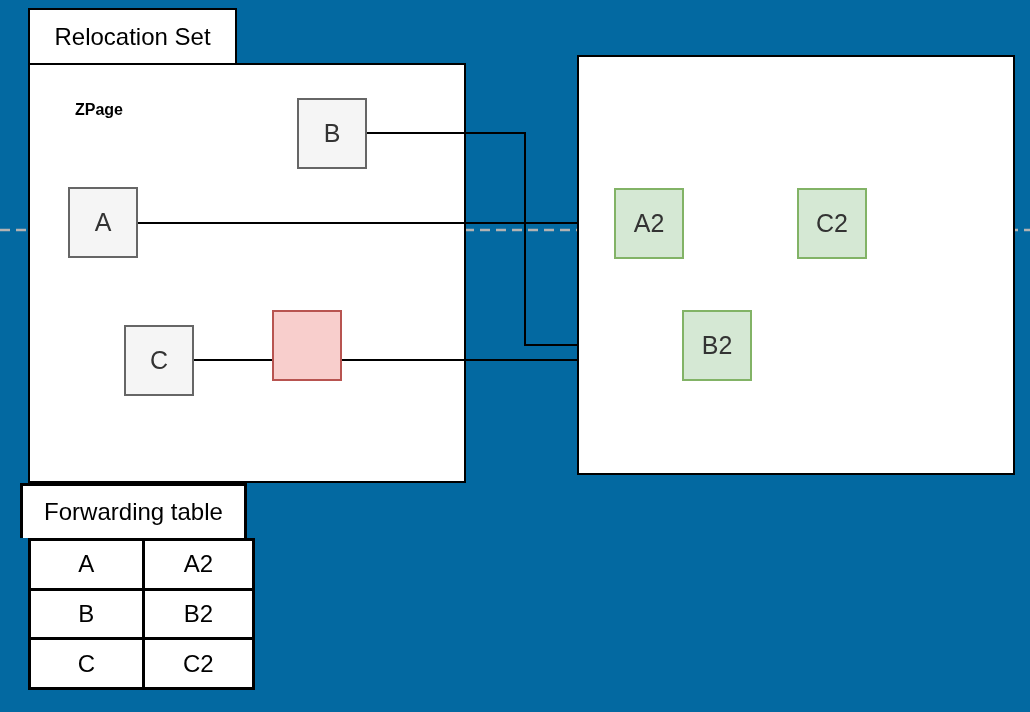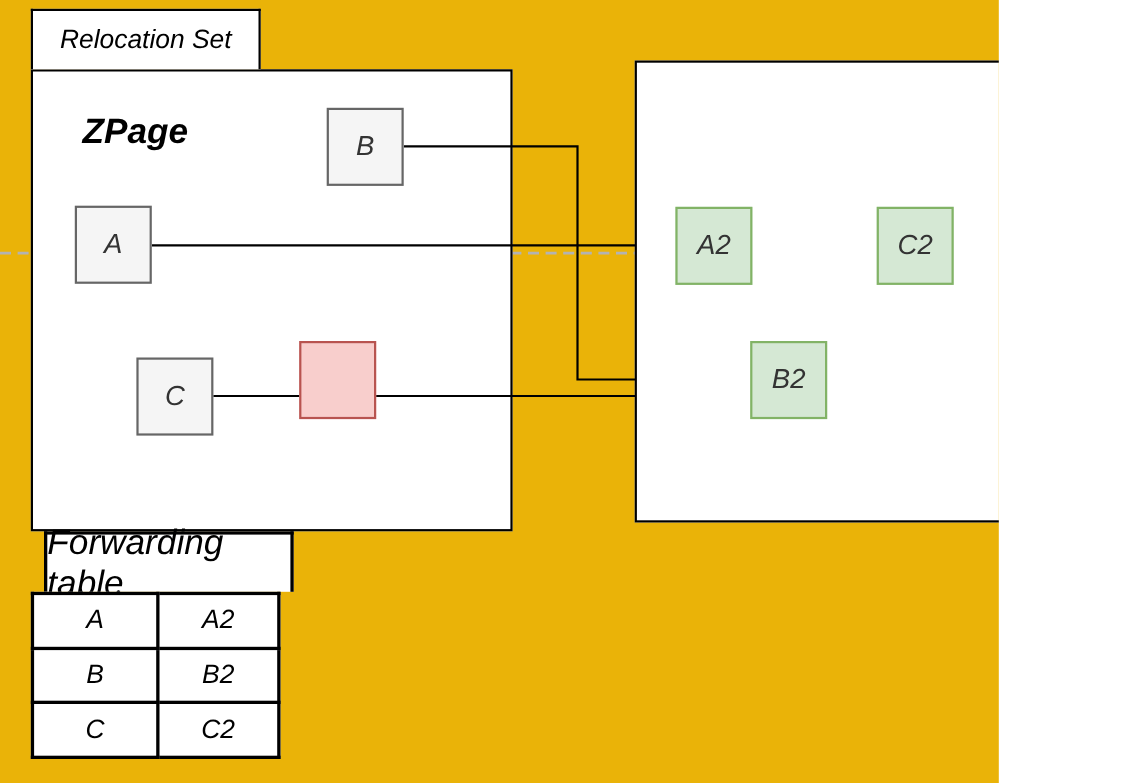--- a/index.html
+++ b/index.html
@@ -1,23 +1,22 @@
 <!DOCTYPE html>
 <html><head>
 <meta charset="utf-8">
 <style>
   html, body { margin: 0; padding: 0; background: #ffffff; }
   .canvas {
     position: relative;
-    width: 908px;
+    width: 1030px;
     height: 712px;
-    background: #eab308;
+    background: #0369a1;
     font-family: "Liberation Sans", sans-serif;
     overflow: hidden;
-    font-style: italic;
   }
   svg.layer {
     position: absolute;
     left: 0; top: 0;
     width: 1030px; height: 712px;
     pointer-events: none;
   }
   .layer-behind { z-index: 1; }
   .container {
     position: absolute;
@@ -36,21 +35,21 @@
     background: #ffffff;
     border: 2px solid #000000;
     border-bottom: none;
     box-sizing: border-box;
     display: flex; align-items: center; justify-content: center;
     font-size: 24px; color: #000000;
     z-index: 4;
   }
   .container-title {
     position: absolute;
-    font-size: 32px;
+    font-size: 16px;
     font-weight: bold;
     color: #000000;
     z-index: 4;
     white-space: nowrap;
   }
   .zpage-title    { left: 75px;  top: 101px; }
   .newzpage-title { left: 640px; top: 104px; }
   .node {
     position: absolute;
     width: 70px; height: 71px;
@@ -66,28 +65,28 @@
   .node-red   { background: #f8cecc; border-color: #b85450; }
   .node-b  { left: 297px; top: 98px; }
   .node-a  { left: 68px;  top: 187px; }
   .node-c  { left: 124px; top: 325px; }
   .node-x  { left: 272px; top: 310px; }
   .node-a2 { left: 614px; top: 188px; }
   .node-c2 { left: 797px; top: 188px; }
   .node-b2 { left: 682px; top: 310px; }
   .ft-header {
     position: absolute;
-    left: 40px; top: 483px;
+    left: 20px; top: 483px;
     width: 227px; height: 55px;
     box-sizing: border-box;
     background: #ffffff;
     border: 3px solid #000000;
     border-bottom: none;
     display: flex; align-items: center; justify-content: center;
-    font-size: 32px; color: #000000;
+    font-size: 24px; color: #000000;
     z-index: 4;
   }
   .ft-table {
     position: absolute;
     left: 28px; top: 538px;
     width: 227px; height: 152px;
     border-collapse: collapse;
     background: #ffffff;
     z-index: 4;
   }

